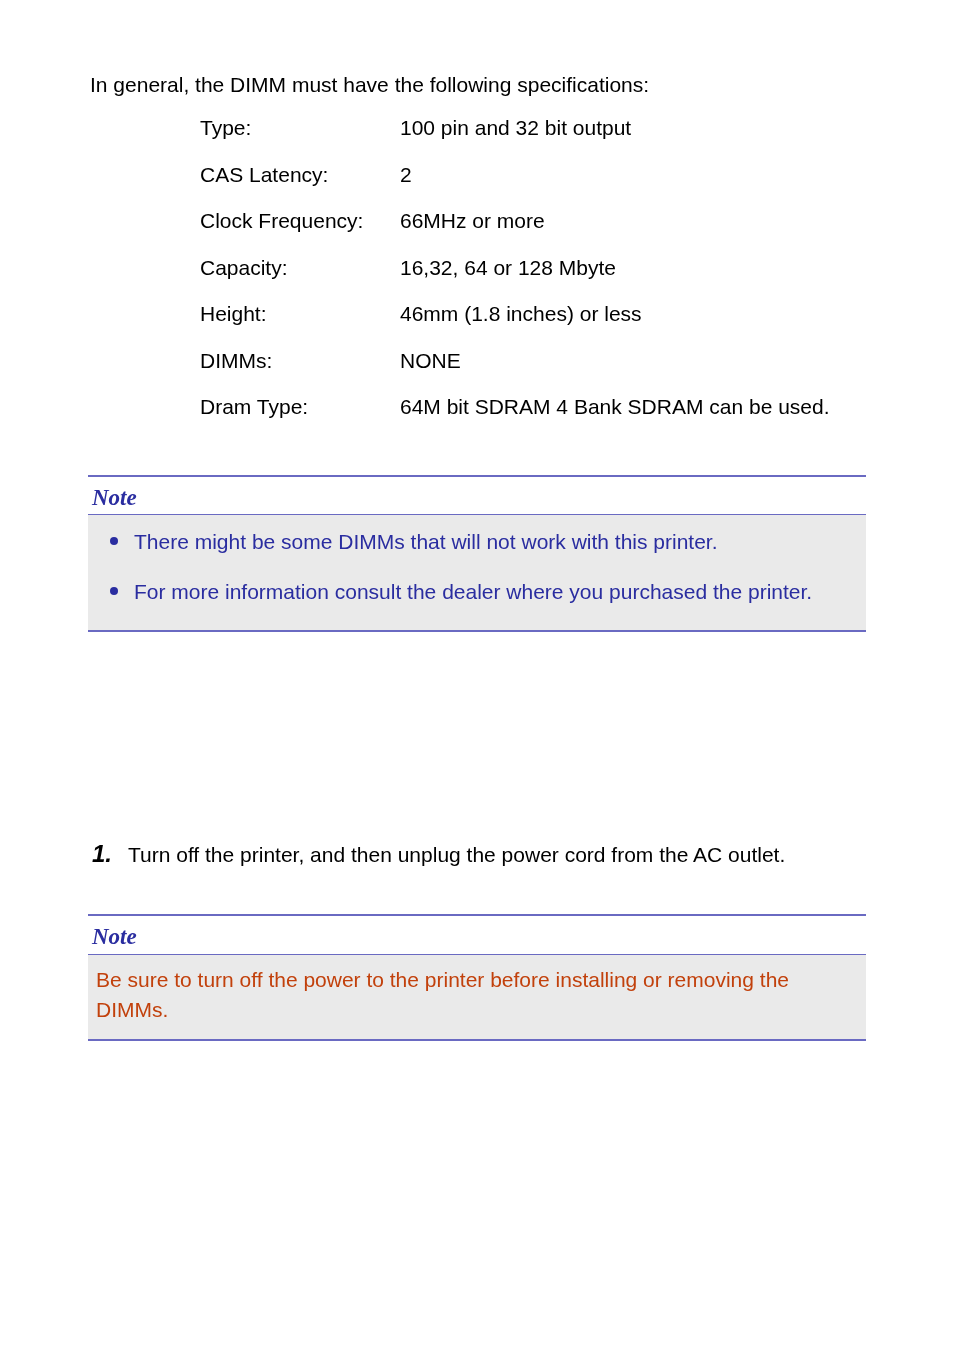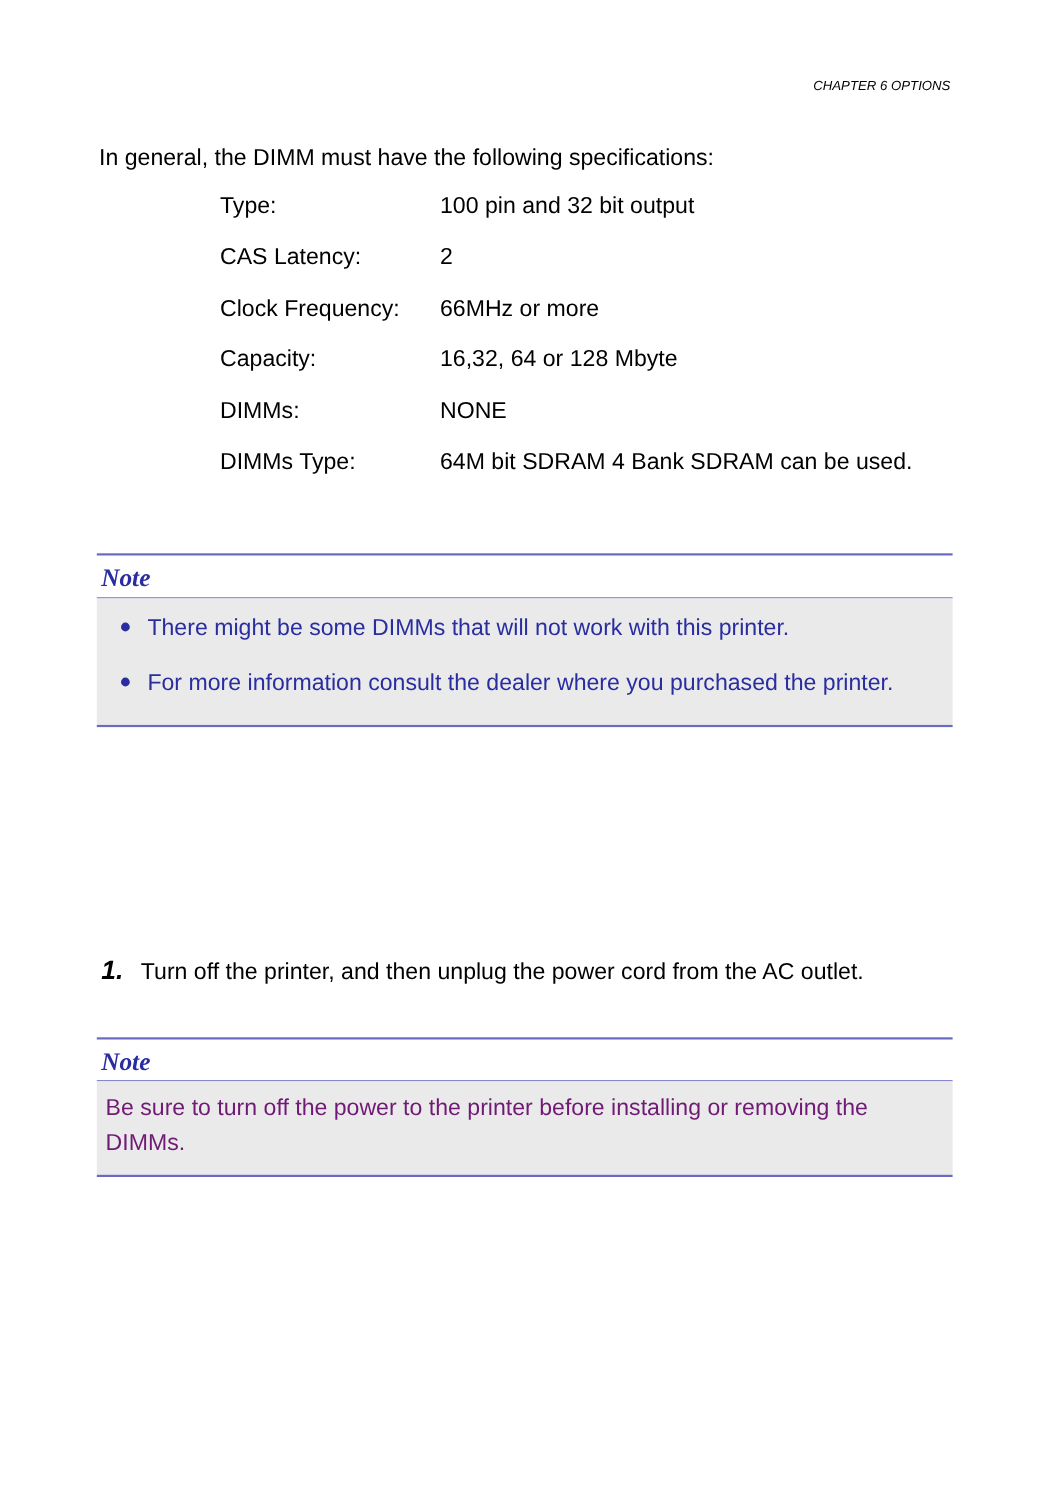--- a/index.html
+++ b/index.html
@@ -21,21 +21,21 @@
     font-style: italic;
     font-size: 12px;
     color: #000;
     margin-bottom: 42px;
   }
   .intro {
     margin-bottom: 13px;
   }
   .specs {
     margin-left: 110px;
-    margin-bottom: 68px;
+    margin-bottom: 52px;
   }
   .spec-row {
     display: flex;
     margin-bottom: 16px;
   }
   .spec-label {
     width: 200px;
     flex: 0 0 200px;
   }
   .spec-value {
@@ -85,21 +85,21 @@
     background: #2a2da0;
     border-radius: 50%;
   }
   .note-body .link {
     font-weight: bold;
     font-style: italic;
   }
   .note-body-plain {
     background: #eaeaea;
     padding: 10px 8px 14px 8px;
-    color: #701a75;
+    color: #c2410c;
   }
   .gap-large {
     height: 200px;
   }
   .gap-huge {
     height: 210px;
   }
   .step-row {
     display: flex;
     align-items: flex-start;
@@ -117,21 +117,20 @@
   }
   .step-text {
     flex: 1;
   }
 </style>
 </head>
 <body>
 
 <div class="page">
 
-  <div class="page-running-header">CHAPTER 6 OPTIONS</div>
 
   <div class="intro">In general, the DIMM must have the following specifications:</div>
 
   <div class="specs">
     <div class="spec-row">
       <div class="spec-label">Type:</div>
       <div class="spec-value">100 pin and 32 bit output</div>
     </div>
     <div class="spec-row">
       <div class="spec-label">CAS Latency:</div>
@@ -139,25 +138,29 @@
     </div>
     <div class="spec-row">
       <div class="spec-label">Clock Frequency:</div>
       <div class="spec-value">66MHz or more</div>
     </div>
     <div class="spec-row">
       <div class="spec-label">Capacity:</div>
       <div class="spec-value">16,32, 64 or 128 Mbyte</div>
     </div>
     <div class="spec-row">
+      <div class="spec-label">Height:</div>
+      <div class="spec-value">46mm (1.8 inches) or less</div>
+    </div>
+    <div class="spec-row">
       <div class="spec-label">DIMMs:</div>
       <div class="spec-value">NONE</div>
     </div>
     <div class="spec-row">
-      <div class="spec-label">DIMMs Type:</div>
+      <div class="spec-label">Dram Type:</div>
       <div class="spec-value">64M bit SDRAM 4 Bank SDRAM can be used.</div>
     </div>
   </div>
 
   <div class="note-block">
     <div class="note-rule-top"></div>
     <div class="note-title">Note</div>
     <div class="note-rule-hair"></div>
     <div class="note-body">
       <ul>

